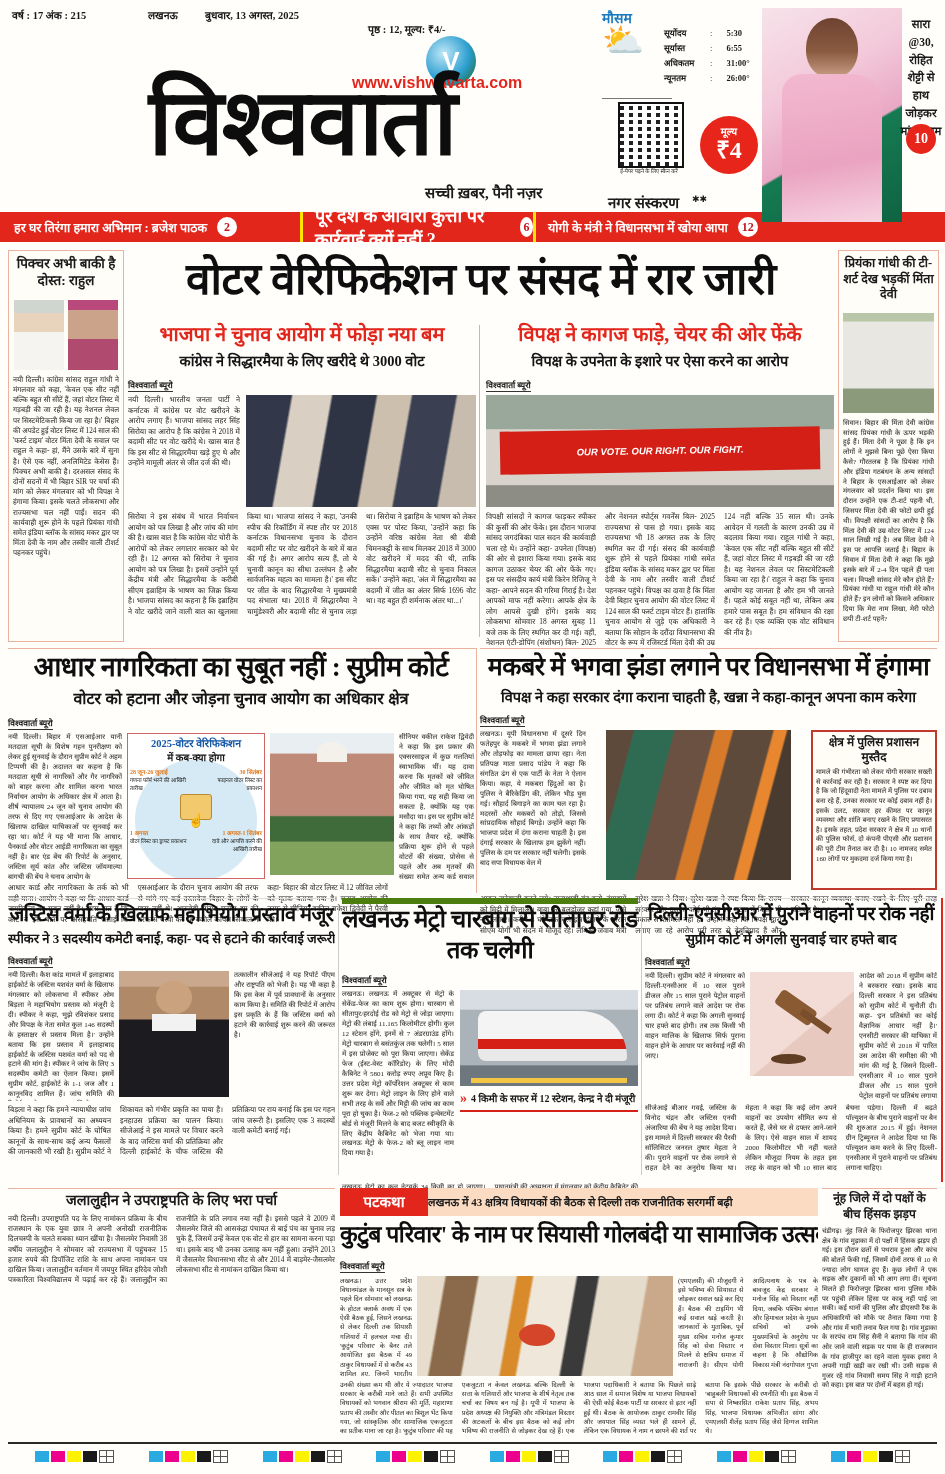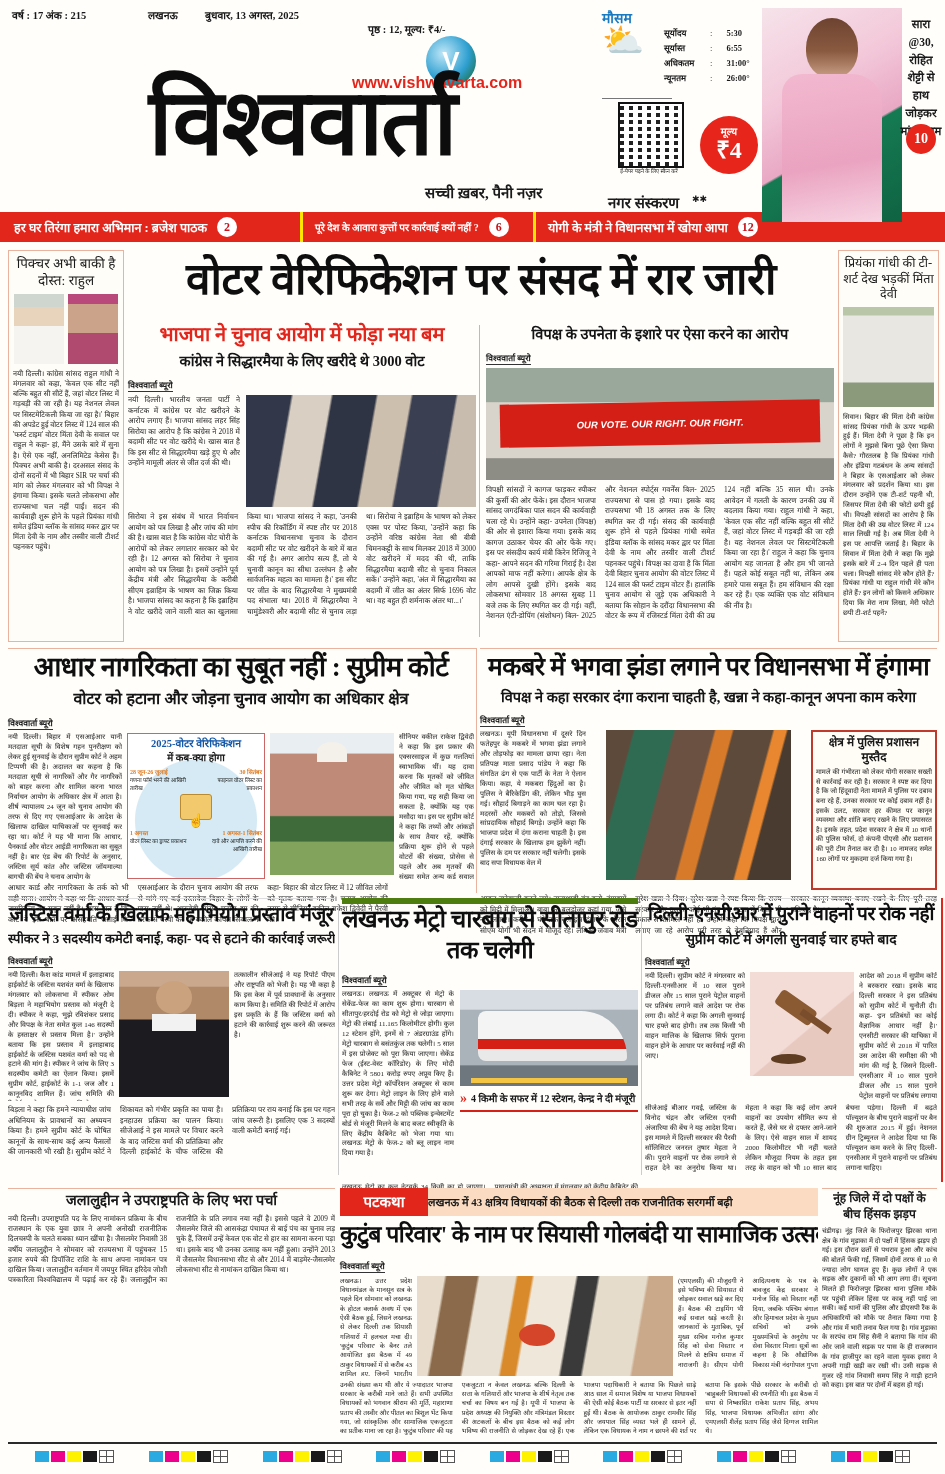--- a/index.html
+++ b/index.html
@@ -11,21 +11,21 @@
   .nw{white-space:nowrap;overflow:hidden;}
   .body-txt{font-size:7.4px;line-height:1.42;text-align:justify;color:#222;overflow:hidden;}
   .byline{font-size:8.5px;font-weight:bold;border-bottom:1px solid #333;display:inline-block;padding-bottom:1px;margin-bottom:3px;}
   .red{color:#e3261c;}
   .rule{background:#2a2a2a;}
   .photo{background:#9aa2a8;position:relative;overflow:hidden;}
   .cols3{column-count:3;column-gap:9px;}
   .cols2{column-count:2;column-gap:9px;}
   .cols4{column-count:4;column-gap:9px;}
   .rail{border:1px solid #eab3a0;background:#fffdf7;}
-  .rail-title{font-size:13.5px;font-weight:normal;text-align:center;line-height:1.25;padding:5px 3px 4px;}
+  .rail-title{font-size:13.5px;font-weight:bold;text-align:center;line-height:1.25;padding:5px 3px 10px;}
   .circle-badge{background:#fff;color:#c3161c;border-radius:50%;width:20px;height:20px;line-height:20px;
                 text-align:center;font-weight:bold;font-size:12px;display:inline-block;}
   .sq{width:14px;height:11px;display:inline-block;}
   .crossmark{width:13px;height:11px;display:inline-block;border:1px solid #555;
      background:linear-gradient(#555,#555) center/100% 1px no-repeat,linear-gradient(#555,#555) center/1px 100% no-repeat;}
   .reggroup{display:flex;gap:2px;align-items:center;}
   .head-big{font-weight:bold;color:#0e0e0e;letter-spacing:-.5px;}
   .subhead-red{color:#e3261c;font-weight:bold;}
   .deck{font-weight:bold;color:#141414;}
 </style>
@@ -99,21 +99,21 @@
   <div class="abs" style="left:906px;top:124px;width:30px;height:30px;border-radius:50%;background:#e8251b;color:#fff;
               font-weight:bold;font-size:14px;line-height:30px;text-align:center;z-index:6;">10</div>
 
   <div class="abs" style="left:0;top:212px;width:945px;height:30px;background:#e3261c;display:flex;align-items:center;z-index:1;">
     <div style="display:flex;align-items:center;padding-left:14px;width:286px;">
       <span class="b" style="color:#fff;font-size:12.5px;">हर घर तिरंगा हमारा अभिमान : ब्रजेश पाठक</span>
       <span class="circle-badge" style="margin-left:10px;">2</span>
     </div>
     <div style="width:3px;height:30px;background:#ffe600;"></div>
     <div style="display:flex;align-items:center;padding-left:12px;width:218px;">
-      <span class="b" style="color:#fff;font-size:10px;">पूरे देश के आवारा कुत्तों पर कार्रवाई क्यों नहीं ?</span>
+      <span class="b" style="color:#fff;font-size:18px;">पूरे देश के आवारा कुत्तों पर कार्रवाई क्यों नहीं ?</span>
       <span class="circle-badge" style="margin-left:10px;">6</span>
     </div>
     <div style="width:3px;height:30px;background:#ffe600;"></div>
     <div style="display:flex;align-items:center;padding-left:12px;">
       <span class="b" style="color:#fff;font-size:12.5px;">योगी के मंत्री ने विधानसभा में खोया आपा</span>
       <span class="circle-badge" style="margin-left:10px;">12</span>
     </div>
   </div>
 
   <div class="abs rail" style="left:8px;top:250px;width:114px;height:390px;">
@@ -139,20 +139,21 @@
     <div style="margin-top:4px;"><span class="byline">विश्ववार्ता ब्यूरो</span></div>
     <div style="display:flex;gap:6px;">
       <div class="body-txt" style="width:112px;height:112px;">नयी दिल्ली। भारतीय जनता पार्टी ने कर्नाटक में कांग्रेस पर वोट खरीदने के आरोप लगाए हैं। भाजपा सांसद लहर सिंह सिरोया का आरोप है कि कांग्रेस ने 2018 में बदामी सीट पर वोट खरीदे थे। खास बात है कि इस सीट से सिद्धारमैया खड़े हुए थे और उन्होंने मामूली अंतर से जीत दर्ज की थी।</div>
       <div class="photo" style="flex:1;height:112px;background:linear-gradient(100deg,#32384a 0 18%,#d9cfc2 19% 34%,#2e3443 35% 52%,#cdbfae 53% 66%,#3a4052 67% 84%,#c8bcae 85%);"></div>
     </div>
     <div class="body-txt cols3" style="margin-top:5px;height:138px;">सिरोया ने इस संबंध में भारत निर्वाचन आयोग को पत्र लिखा है और जांच की मांग की है। खास बात है कि कांग्रेस वोट चोरी के आरोपों को लेकर लगातार सरकार को घेर रही है। 12 अगस्त को सिरोया ने चुनाव आयोग को पत्र लिखा है। इसमें उन्होंने पूर्व केंद्रीय मंत्री और सिद्धारमैया के करीबी सीएम इब्राहिम के भाषण का जिक्र किया है। भाजपा सांसद का कहना है कि इब्राहिम ने वोट खरीदे जाने वाली बात का खुलासा किया था। भाजपा सांसद ने कहा, 'उनकी स्पीच की रिकॉर्डिंग में स्पष्ट तौर पर 2018 कर्नाटक विधानसभा चुनाव के दौरान बदामी सीट पर वोट खरीदने के बारे में बात की गई है। अगर आरोप सत्य हैं, तो ये चुनावी कानून का सीधा उल्लंघन है और सार्वजनिक महत्व का मामला है।' इस सीट पर जीत के बाद सिद्धारमैया ने मुख्यमंत्री पद संभाला था। 2018 में सिद्धारमैया ने चामुंडेश्वरी और बदामी सीट से चुनाव लड़ा था। सिरोया ने इब्राहिम के भाषण को लेकर एक्स पर पोस्ट किया, 'उन्होंने कहा कि उन्होंने वरिष्ठ कांग्रेस नेता श्री बीबी चिमनकट्टी के साथ मिलकर 2018 में 3000 वोट खरीदने में मदद की थी, ताकि सिद्धारमैया बदामी सीट से चुनाव निकाल सकें।' उन्होंने कहा, 'अंत में सिद्धारमैया का बदामी में जीत का अंतर सिर्फ 1696 वोट था। वह बहुत ही शर्मनाक अंतर था...।'</div>
   </div>
   <div class="abs" style="left:479px;top:325px;width:1px;height:312px;background:#bbb;"></div>
 
   <div class="abs" style="left:486px;top:320px;width:348px;height:322px;">
+    <div class="subhead-red ctr nw" style="font-size:20px;">विपक्ष ने कागज फाड़े, चेयर की ओर फेंके</div>
     <div class="deck ctr nw" style="font-size:14.5px;margin-top:3px;">विपक्ष के उपनेता के इशारे पर ऐसा करने का आरोप</div>
     <div style="margin-top:4px;"><span class="byline">विश्ववार्ता ब्यूरो</span></div>
     <div style="display:flex;gap:6px;">
       <div class="photo" style="flex:1;height:112px;background:linear-gradient(#9aa89b 0 30%,#d8d4cc 31% 80%,#8d8d85 81%);">
         <div style="position:absolute;left:4%;top:30%;width:92%;height:38%;background:#d41f16;transform:rotate(-1deg);display:flex;align-items:center;justify-content:center;">
           <span class="b" style="color:#fff;font-size:9.5px;font-style:italic;font-family:'Liberation Sans',sans-serif;white-space:nowrap;">OUR VOTE. OUR RIGHT. OUR FIGHT.</span>
         </div>
       </div>
     </div>
     <div class="body-txt cols3" style="margin-top:5px;height:138px;">विपक्षी सांसदों ने कागज फाड़कर स्पीकर की कुर्सी की ओर फेंके। इस दौरान भाजपा सांसद जगदंबिका पाल सदन की कार्यवाही चला रहे थे। उन्होंने कहा- उपनेता (विपक्ष) की ओर से इशारा किया गया। इसके बाद कागज उठाकर चेयर की ओर फेंके गए। इस पर संसदीय कार्य मंत्री किरेन रिजिजू ने कहा- आपने सदन की गरिमा गिराई है। देश आपको माफ नहीं करेगा। आपके क्षेत्र के लोग आपसे दुखी होंगे। इसके बाद लोकसभा सोमवार 18 अगस्त सुबह 11 बजे तक के लिए स्थगित कर दी गई। वहीं, नेशनल एंटी-डोपिंग (संशोधन) बिल- 2025 और नेशनल स्पोर्ट्स गवर्नेंस बिल- 2025 राज्यसभा से पास हो गया। इसके बाद राज्यसभा भी 18 अगस्त तक के लिए स्थगित कर दी गई। संसद की कार्यवाही शुरू होने से पहले प्रियंका गांधी समेत इंडिया ब्लॉक के सांसद मकर द्वार पर मिंता देवी के नाम और तस्वीर वाली टीशर्ट पहनकर पहुंचे। विपक्ष का दावा है कि मिंता देवी बिहार चुनाव आयोग की वोटर लिस्ट में 124 साल की फर्स्ट टाइम वोटर हैं। हालांकि चुनाव आयोग से जुड़े एक अधिकारी ने बताया कि सोहान के दरौंदा विधानसभा की वोटर के रूप में रजिस्टर्ड मिंता देवी की उम्र 124 नहीं बल्कि 35 साल थी। उनके आवेदन में गलती के कारण उनकी उम्र में बदलाव किया गया। राहुल गांधी ने कहा, 'केवल एक सीट नहीं बल्कि बहुत सी सीटें हैं, जहां वोटर लिस्ट में गड़बड़ी की जा रही है। यह नेशनल लेवल पर सिस्टमेटिकली किया जा रहा है।' राहुल ने कहा कि चुनाव आयोग यह जानता है और हम भी जानते हैं। पहले कोई सबूत नहीं था, लेकिन अब हमारे पास सबूत हैं। हम संविधान की रक्षा कर रहे हैं। एक व्यक्ति एक वोट संविधान की नींव है।</div>

